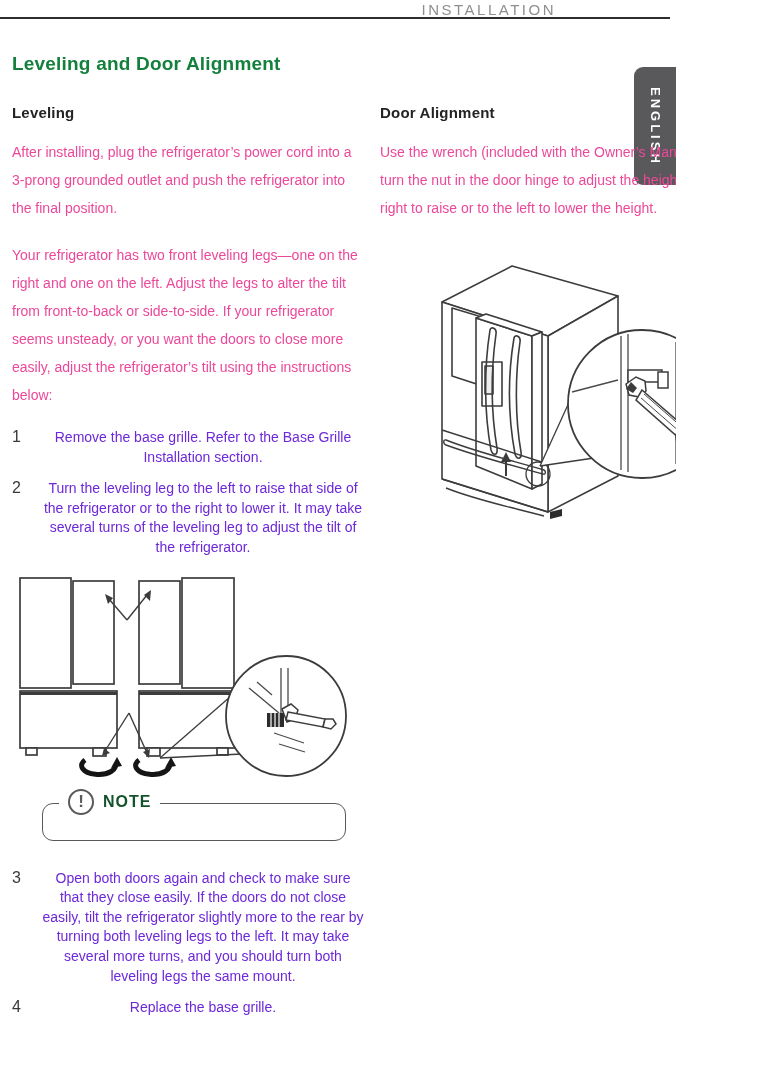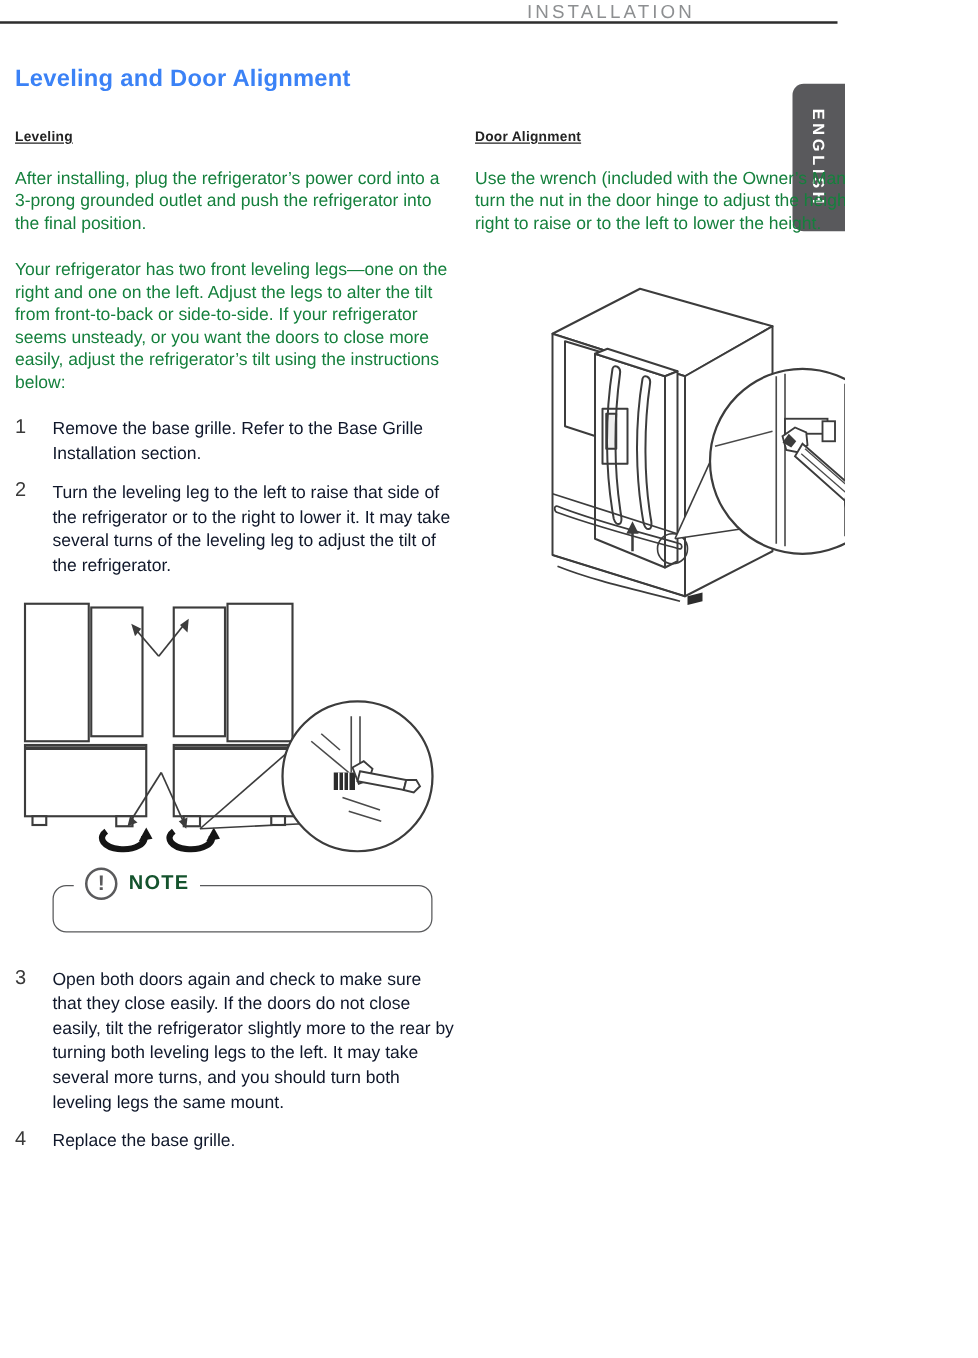--- a/index.html
+++ b/index.html
@@ -31,39 +31,39 @@
     background:#59595c; border-radius:9px 0 0 9px;
     display:flex; align-items:center; justify-content:center;
   }
   .lang-tab span {
     writing-mode:vertical-rl;
     color:#ffffff; font-weight:bold; font-size:13px; letter-spacing:3px;
   }
   
   .page-title {
     position:absolute; left:12px; top:53px;
-    font-size:19px; font-weight:bold; color:#3b82f6; letter-spacing:0.2px;text-align:right;
+    font-size:19px; font-weight:bold; color:#15803d; letter-spacing:0.2px;text-align:right;
   }
   
   .col { position:absolute; top:104px; width:352px; }
   .col-left  { left:12px; }
   .col-right { left:380px; }
   .sec-heading {
-    font-size:11px; font-weight:bold; color:#232323;
-    margin:0 0 17px 0; letter-spacing:0.2px;text-decoration:underline;
+    font-size:15px; font-weight:bold; color:#232323;
+    margin:0 0 17px 0; letter-spacing:0.2px;
   }
   .body-p {
-    font-size:14px; line-height:18px; color:#15803d;
+    font-size:14px; line-height:28px; color:#ec4899;
     margin:0 0 19px 0; white-space:pre-line;
   }
   
   .steps { margin-top:13px; }
   .step { display:flex; margin-bottom:12px; }
   .step-num { width:30px; flex:0 0 30px; font-size:16px; color:#3a3a3a; }
-  .step-text { flex:1; font-size:14px; line-height:19.6px; color:#0f172a; }
+  .step-text { flex:1; font-size:14px; line-height:19.6px; color:#6d28d9;text-align:center; }
   
   .figure { line-height:0; }
   .figure-leveling { margin:14px 0 10px 4px; }
   .figure-door { margin:22px 0 0 10px; }
   
   .note-box {
     position:relative;
     width:304px; margin:26px 0 28px 30px;
     border:1.6px solid #58595b; border-radius:11px;
     padding:23px 12px 13px 16px;

